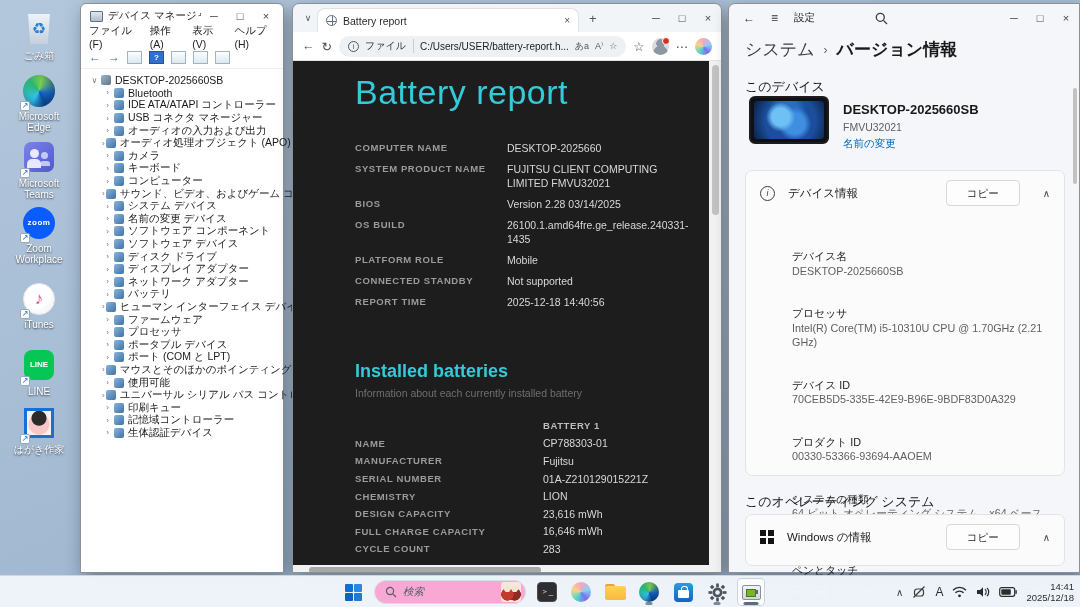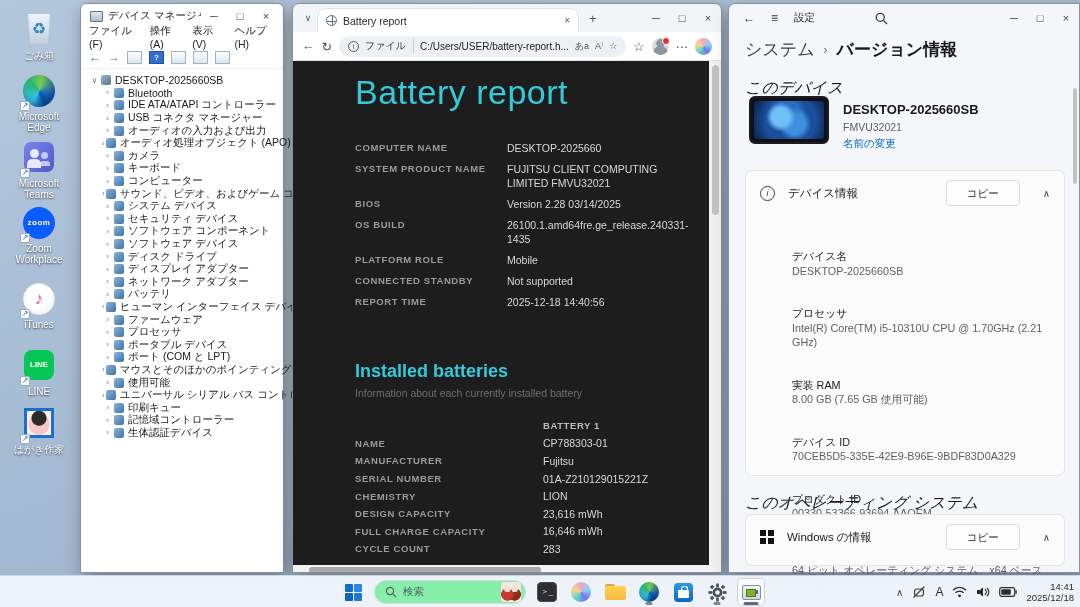--- a/index.html
+++ b/index.html
@@ -87,21 +87,21 @@
   
   #set { left:728px; top:3px; width:352px; height:570px; background:#f4f6f9; border-radius:7px 0 0 0; }
   .set-tb { display:flex; align-items:center; height:28px; padding-left:14px; gap:16px; }
   .set-tb .g { font-size:12px; color:#333; cursor:pointer; }
   .set-tb .t { font-size:10.5px; color:#1a1a1a; }
   .set-tb .wc { margin-left:auto; }
   .crumb { position:absolute; left:16px; top:34px; display:flex; align-items:center; gap:9px; }
   .crumb .c1 { font-size:17px; color:#3d3d3d; cursor:pointer; }
   .crumb .sep { font-size:12px; color:#666; }
   .crumb .c2 { font-size:17px; font-weight:bold; color:#191919; }
-  .sh { position:absolute; left:16px; font-size:16px; color:#1a1a1a;font-style:italic; }
+  .sh { position:absolute; left:16px; font-size:13px; color:#1a1a1a; }
   .hero-img { position:absolute; left:20px; top:92px; width:80px; height:48px; background:#0d1117; border:2px solid #1c1c1c; border-radius:6px; overflow:hidden; }
   .bloom { position:absolute; inset:3px; border-radius:3px; background:radial-gradient(circle at 38% 42%,#6fc0f5 0 18%,transparent 30%),radial-gradient(circle at 58% 60%,#3f8fe0 0 22%,transparent 36%),radial-gradient(circle at 48% 30%,#2a6cc4 0 26%,transparent 42%),radial-gradient(circle at 52% 52%,#1b4f9e 0 60%,#0a1f44 100%); filter:blur(.4px); }
   .hero-name { position:absolute; left:114px; top:98px; font-size:13px; font-weight:bold; color:#191919; }
   .hero-model { position:absolute; left:114px; top:117px; font-size:10.5px; color:#5f5f5f; }
   .hero-link { position:absolute; left:114px; top:133px; font-size:10.5px; color:#0067c0; cursor:pointer; }
   .card { position:absolute; left:16px; width:320px; background:#fbfbfb; border:1px solid #e4e4e4; border-radius:7px; }
   #card-dev { top:166px; height:306px; }
   #card-win { top:510px; height:52px; }
   .card-h { display:flex; align-items:center; height:44px; padding:0 14px; gap:13px; cursor:pointer; }
   .cinfo { width:15px; height:15px; border:1.3px solid #3c3c3c; border-radius:50%; font-size:9px; line-height:13px; text-align:center; color:#3c3c3c; font-style:italic; flex:none; }
@@ -120,21 +120,21 @@
   
   #taskbar { position:absolute; left:0; bottom:0; width:1080px; height:32px; background:rgba(241,246,252,.96); border-top:1px solid rgba(120,130,145,.25); }
   .tb-c { position:absolute; left:340px; top:0; height:32px; display:flex; align-items:center; gap:8px; }
   .tbi { position:relative; width:26px; height:26px; border-radius:4px; display:flex; align-items:center; justify-content:center; cursor:pointer; }
   .tbi.run:after { content:""; position:absolute; bottom:0px; left:50%; transform:translateX(-50%); width:7px; height:3px; border-radius:2px; background:#7d8894; }
   .tbi.active { background:rgba(255,255,255,.75); box-shadow:0 0 0 1px rgba(100,110,125,.25); }
   .tbi.active:after { width:15px; background:#5f6b78; }
   .start4 { position:relative; width:17px; height:17px; }
   .start4 i { position:absolute; width:8px; height:8px; background:#1170cf; border-radius:1px; }
   .start4 i:nth-child(2){ right:0; background:#2b87e0; } .start4 i:nth-child(3){ bottom:0; background:#0f63b8; } .start4 i:nth-child(4){ right:0; bottom:0; background:#1f7ad6; }
-  .sbox { display:flex; align-items:center; gap:6px; width:152px; height:24px; padding:0 4px 0 10px; background:#86efac; border:1px solid #d8dde3; border-radius:12px; cursor:text; }
+  .sbox { display:flex; align-items:center; gap:6px; width:152px; height:24px; padding:0 4px 0 10px; background:#f9a8d4; border:1px solid #d8dde3; border-radius:12px; cursor:text;font-style:italic; }
   .sbox .q { flex:1; font-size:10.5px; color:#55606b; }
   .dolls { width:20px; height:20px; border-radius:3px; background:radial-gradient(circle at 32% 35%,#f6e3d2 0 3px,transparent 3.5px),radial-gradient(circle at 68% 35%,#f6e3d2 0 3px,transparent 3.5px),radial-gradient(circle at 32% 62%,#c23b2e 0 6px,transparent 6.5px),radial-gradient(circle at 68% 62%,#8e2b22 0 6px,transparent 6.5px),#f3e8da; }
   .term { width:20px; height:20px; border-radius:4px; background:#2e2e30; border:1px solid #4a4a4e; color:#e8e8e8; font-size:8px; line-height:18px; text-align:center; }
   .copi2 { width:20px; height:20px; border-radius:50%; background:conic-gradient(#f4a6c0,#8ad0f5,#7a6ff0,#58d7c8,#f9d387,#f4a6c0); }
   .folder { position:relative; width:21px; height:16px; }
   .folder:before { content:""; position:absolute; left:0; top:0; width:10px; height:5px; border-radius:2px 2px 0 0; background:#e8a33d; }
   .folder:after { content:""; position:absolute; left:0; top:2px; width:21px; height:14px; border-radius:2px; background:linear-gradient(#ffd154,#f9b93c); }
   .edge-s { width:20px; height:20px; border-radius:50%; background:conic-gradient(from 210deg,#35c4f2,#2bb673 30%,#7ccf4f 45%,#1b6fd0 70%,#0b59a8 85%,#35c4f2); box-shadow:inset -3px -3px 6px rgba(0,0,40,.35); }
   .store { position:relative; width:19px; height:19px; border-radius:4px; background:linear-gradient(#2a9be0,#0e66c2); }
   .store:before { content:""; position:absolute; left:4px; top:7px; width:11px; height:8px; background:#fff; border-radius:1px; }
@@ -291,21 +291,21 @@
 
           <div class="trow">
             <span class="chev">›</span>
             <span class="dev-ico"></span>
             <span>システム デバイス</span>
           </div>
 
           <div class="trow">
             <span class="chev">›</span>
             <span class="dev-ico"></span>
-            <span>セキュリティ デバイス</span>
+            <span>名前の変更 デバイス</span>
           </div>
 
           <div class="trow">
             <span class="chev">›</span>
             <span class="dev-ico"></span>
             <span>ソフトウェア コンポーネント</span>
           </div>
 
           <div class="trow">
             <span class="chev">›</span>
@@ -572,24 +572,20 @@
           <div class="drow">
             <div class="dl">デバイス名</div>
             <div class="dv">DESKTOP-2025660SB</div>
           </div>
 
           <div class="drow">
             <div class="dl">プロセッサ</div>
             <div class="dv">Intel(R) Core(TM) i5-10310U CPU @ 1.70GHz (2.21 GHz)</div>
           </div>
 
-          <div class="drow">
-            <div class="dl">実装 RAM</div>
-            <div class="dv">8.00 GB (7.65 GB 使用可能)</div>
-          </div>
 
           <div class="drow">
             <div class="dl">デバイス ID</div>
             <div class="dv">70CEB5D5-335E-42E9-B96E-9BDF83D0A329</div>
           </div>
 
           <div class="drow">
             <div class="dl">プロダクト ID</div>
             <div class="dv">00330-53366-93694-AAOEM</div>
           </div>

